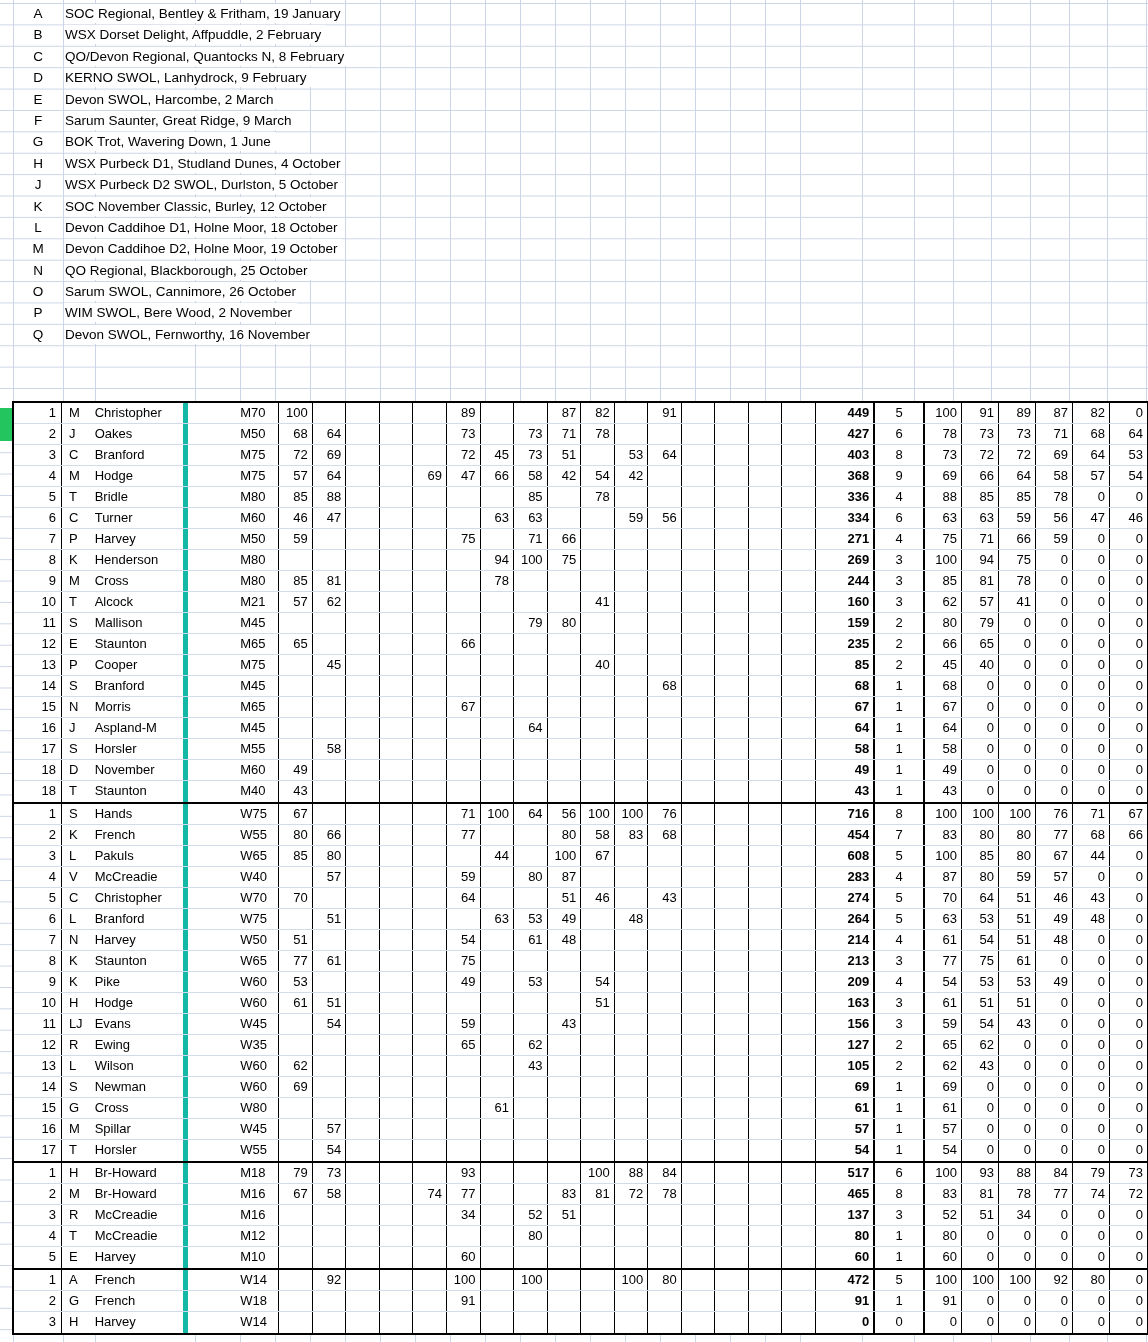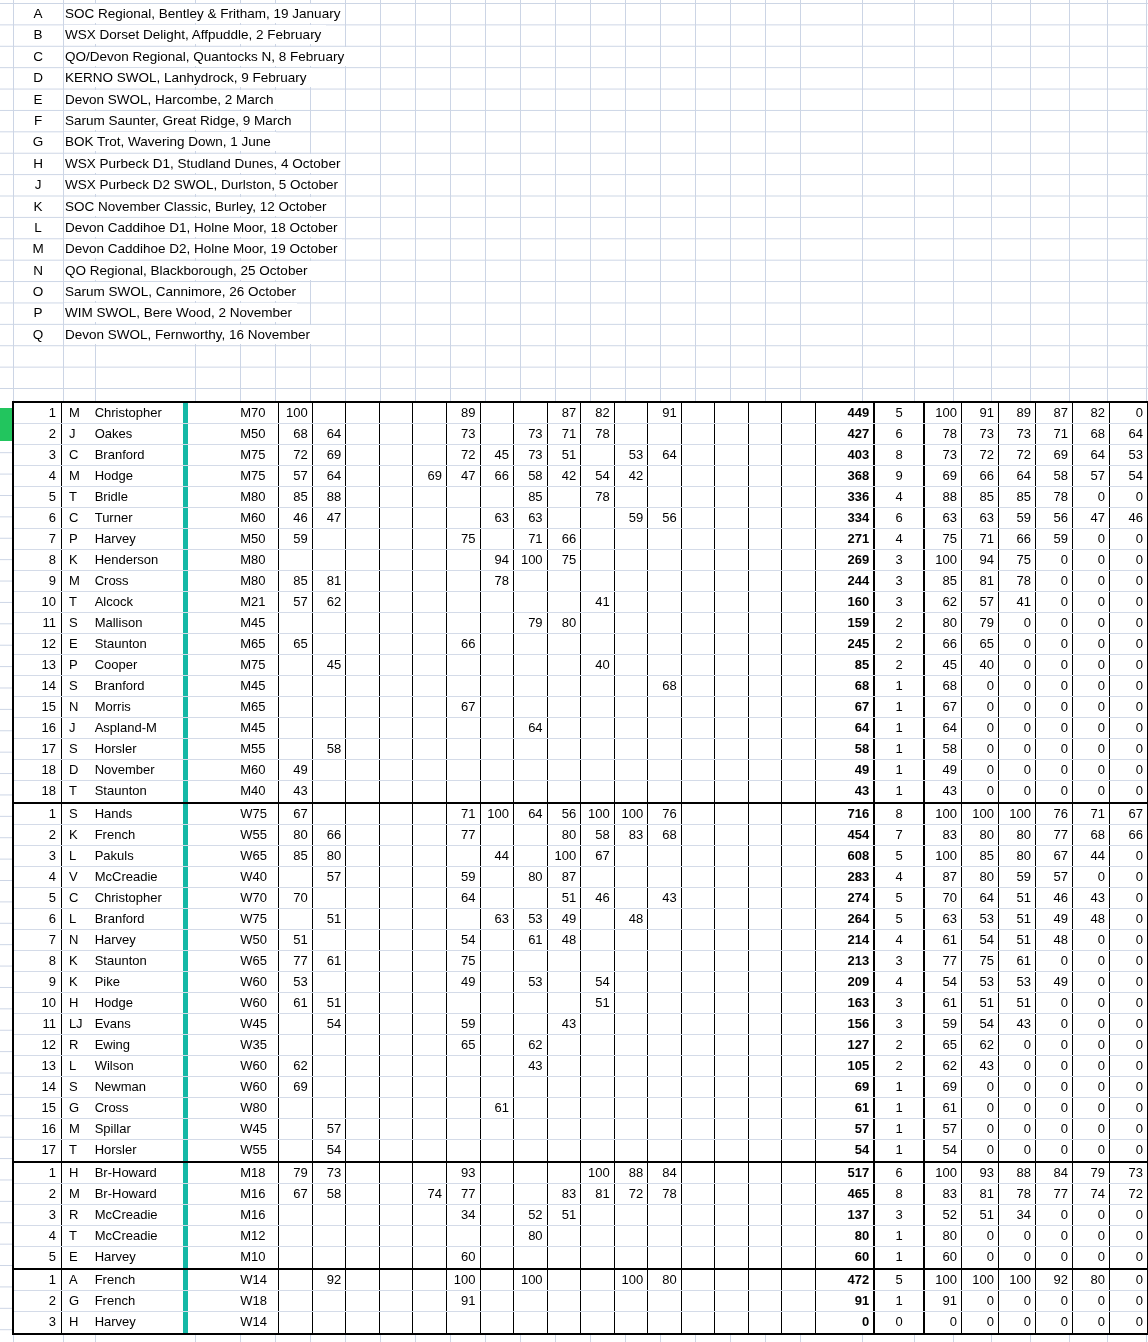--- a/index.html
+++ b/index.html
@@ -526,21 +526,21 @@
           <span class="c-ev"></span>
           <span class="c-ev"></span>
           <span class="c-ev"></span>
           <span class="c-ev"></span>
           <span class="c-ev"></span>
           <span class="c-ev"></span>
           <span class="c-ev"></span>
           <span class="c-ev"></span>
           <span class="c-ev"></span>
           <span class="c-ev"></span>
-          <span class="c-pts">245</span>
+          <span class="c-pts">235</span>
           <span class="c-evnts">2</span>
           <span class="c-b6">66</span>
           <span class="c-b6">65</span>
           <span class="c-b6">0</span>
           <span class="c-b6">0</span>
           <span class="c-b6">0</span>
           <span class="c-b6 last">0</span>
         </div>
         <div class="trow">
           <span class="c-place">13</span>

